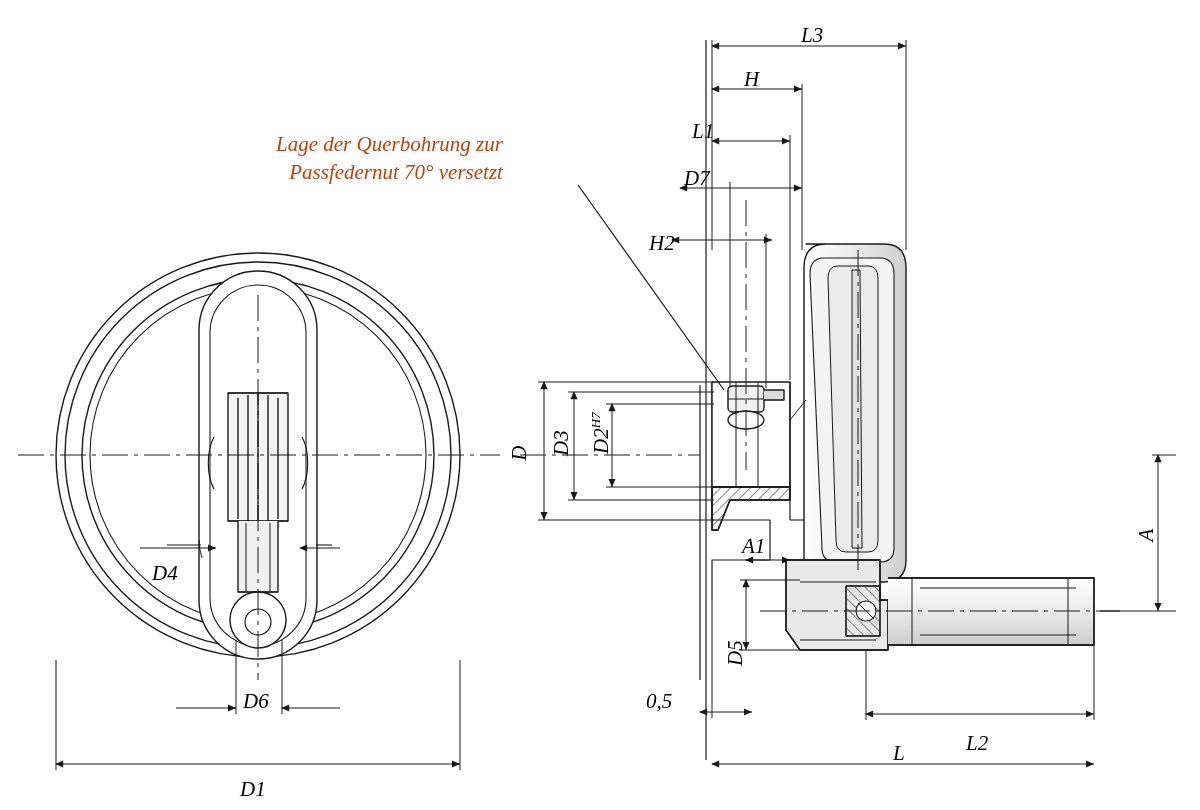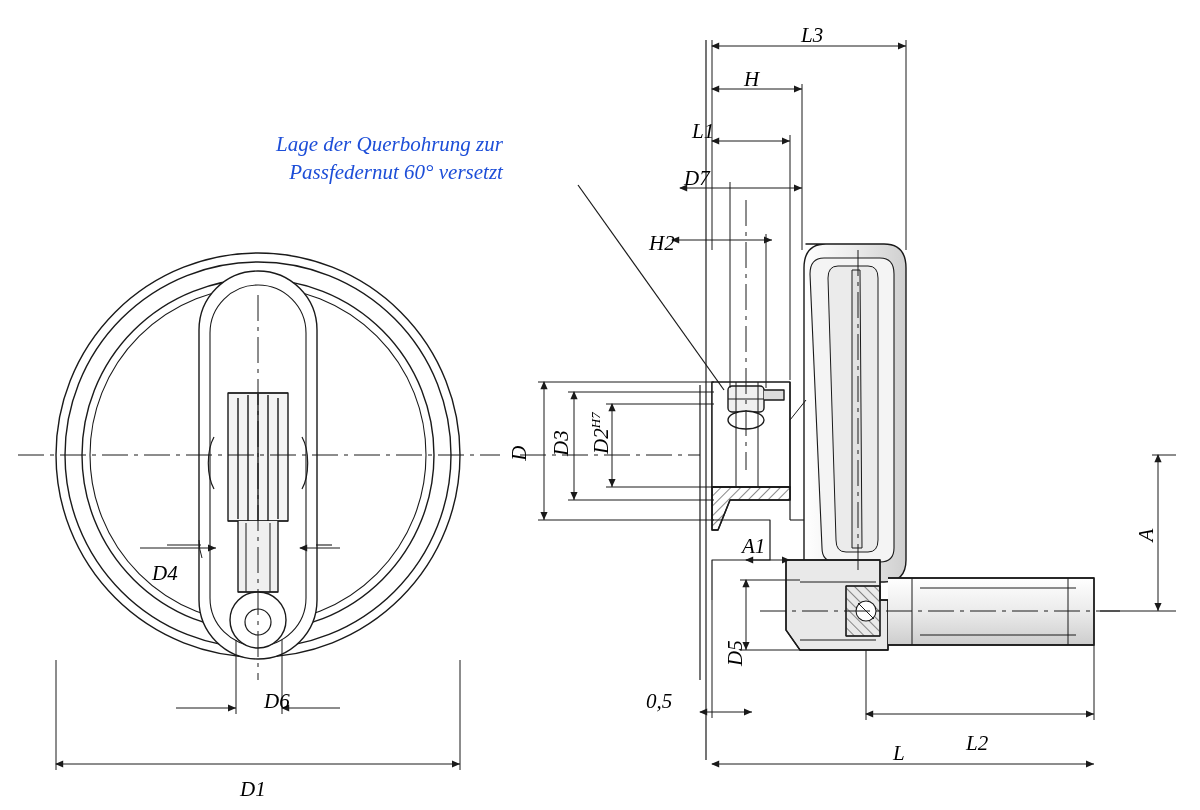--- a/index.html
+++ b/index.html
@@ -30,21 +30,21 @@
     line-height: 1.25;
   }
   .lbl.rot {
     transform-origin: 50% 50%;
   }
   .note {
     position: absolute;
     font-family: "Liberation Serif", serif;
     font-style: italic;
     font-size: 21px;
-    color: #1d4ed8;
+    color: #c2410c;
     text-align: right;
     line-height: 1.35;
     white-space: nowrap;
   }
   .sup {
     font-size: 13px;
     vertical-align: super;
     font-style: italic;
   }
 </style>
@@ -236,21 +236,21 @@
       </g>
 
       <g stroke-width="1.2">
         <line x1="578" y1="185" x2="724" y2="390"></line>
       </g>
     </g>
   </svg>
 
   <div class="note" style="left:276px; top:130px;">
     <div>Lage der Querbohrung zur</div>
-    <div>Passfedernut 60° versetzt</div>
+    <div>Passfedernut 70° versetzt</div>
   </div>
 
   <div class="lbl" style="left:801px; top:22px;">L3</div>
   <div class="lbl" style="left:744px; top:66px;">H</div>
   <div class="lbl" style="left:692px; top:118px;">L1</div>
   <div class="lbl" style="left:684px; top:165px;">D7</div>
   <div class="lbl" style="left:649px; top:230px;">H2</div>
 
   <div class="lbl rot" style="left:512px; top:440px; transform:rotate(-90deg);">D</div>
   <div class="lbl rot" style="left:548px; top:430px; transform:rotate(-90deg);">D3</div>
@@ -260,15 +260,15 @@
 
   <div class="lbl rot" style="left:1140px; top:522px; transform:rotate(-90deg);">A</div>
   <div class="lbl" style="left:742px; top:533px;font-style:italic;">A1</div>
   <div class="lbl rot" style="left:722px; top:640px; transform:rotate(-90deg);">D5</div>
 
   <div class="lbl" style="left:646px; top:688px;">0,5</div>
   <div class="lbl" style="left:966px; top:690px;margin-top:40px;">L2</div>
   <div class="lbl" style="left:893px; top:740px;">L</div>
 
   <div class="lbl" style="left:152px; top:528px;margin-top:32px;">D4</div>
-  <div class="lbl" style="left:243px; top:688px;margin-left:21px;">D6</div>
+  <div class="lbl" style="left:243px; top:688px;">D6</div>
   <div class="lbl" style="left:240px; top:740px;margin-top:36px;">D1</div>
 </div>
 
 </body></html>

